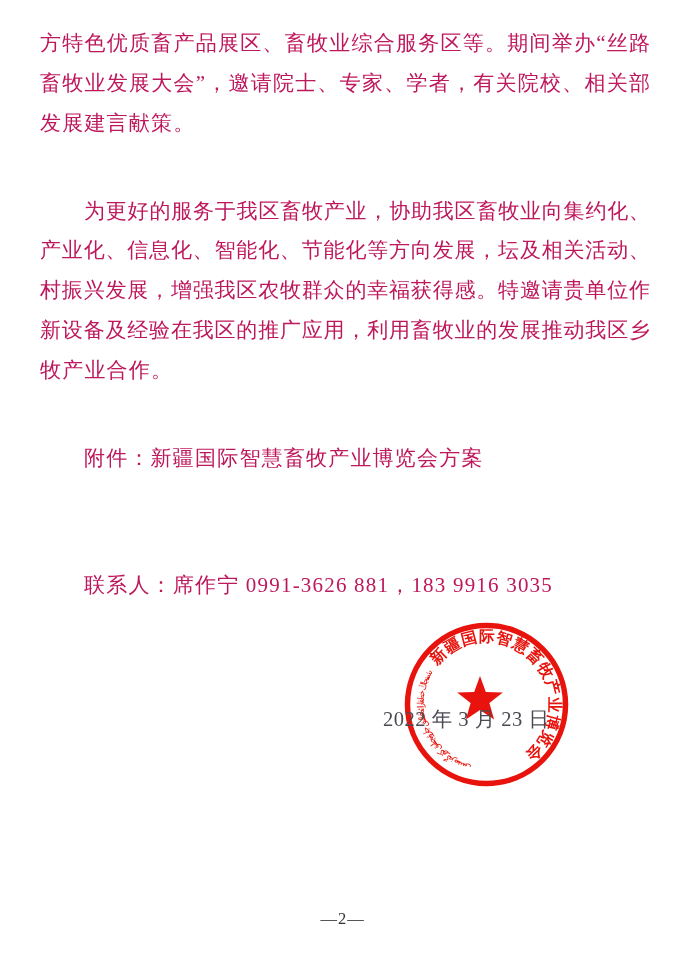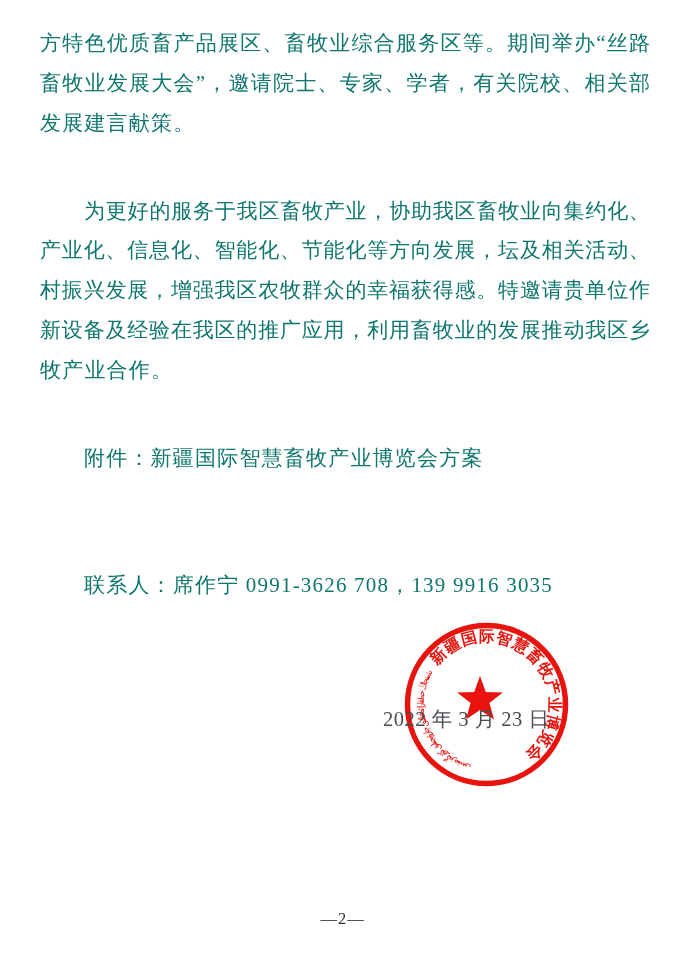--- a/index.html
+++ b/index.html
@@ -11,21 +11,21 @@
     background: #ffffff;
     overflow: hidden;
     font-family: "Liberation Serif", "DejaVu Serif", serif;
   }
   
   .text-block {
     position: absolute;
     left: 40px;
     top: 24px;
     width: 610px;
-    color: #0f766e;
+    color: #be185d;
     font-size: 21px;
     z-index: 2;
   }
   .line {
     height: 39.85px;
     line-height: 39.85px;
     white-space: nowrap;
     letter-spacing: 1.2px;
   }
   .line.j {
@@ -91,21 +91,21 @@
     <div class="line j">方特色优质畜产品展区、畜牧业综合服务区等。期间举办“丝路</div>
     <div class="line j">畜牧业发展大会”，邀请院士、专家、学者，有关院校、相关部</div>
     <div class="line">发展建言献策。</div>
     <div class="line j ind">为更好的服务于我区畜牧产业，协助我区畜牧业向集约化、</div>
     <div class="line j">产业化、信息化、智能化、节能化等方向发展，坛及相关活动、</div>
     <div class="line j">村振兴发展，增强我区农牧群众的幸福获得感。特邀请贵单位作</div>
     <div class="line j">新设备及经验在我区的推广应用，利用畜牧业的发展推动我区乡</div>
     <div class="line">牧产业合作。</div>
     <div class="line ind">附件：新疆国际智慧畜牧产业博览会方案</div>
     <div class="line blank"></div>
-    <div class="line ind">联系人：席作宁 0991-3626 708，139 9916 3035</div>
+    <div class="line ind">联系人：席作宁 0991-3626 881，183 9916 3035</div>
   </div>
 
   <div class="seal">
     <svg viewBox="0 0 173 173" xmlns="http://www.w3.org/2000/svg">
 
       <circle cx="86.5" cy="86.5" r="79" fill="none" stroke="#e8130c" stroke-width="5.5"></circle>
 
       <polygon fill="#e8130c" points="80,58 85.8,74 102.8,74.6 89.4,85.1 94.1,101.4 80,91.9 65.9,101.4 70.6,85.1 57.2,74.6 74.2,74"></polygon>
 
       <defs>

